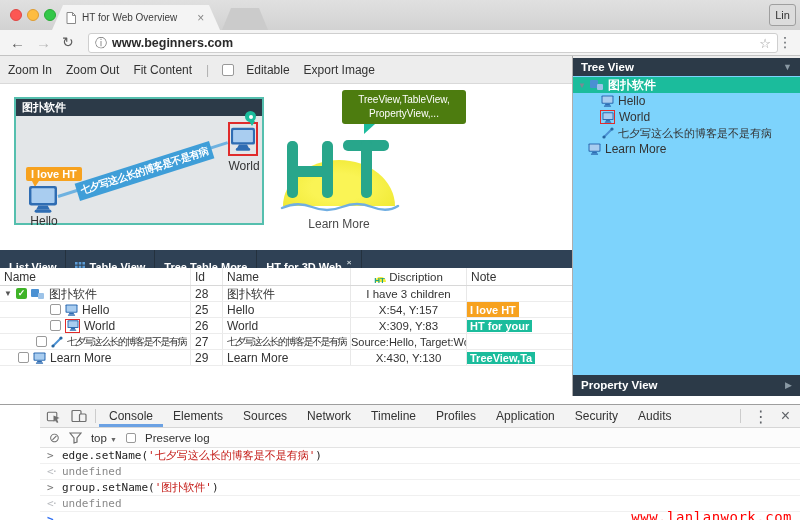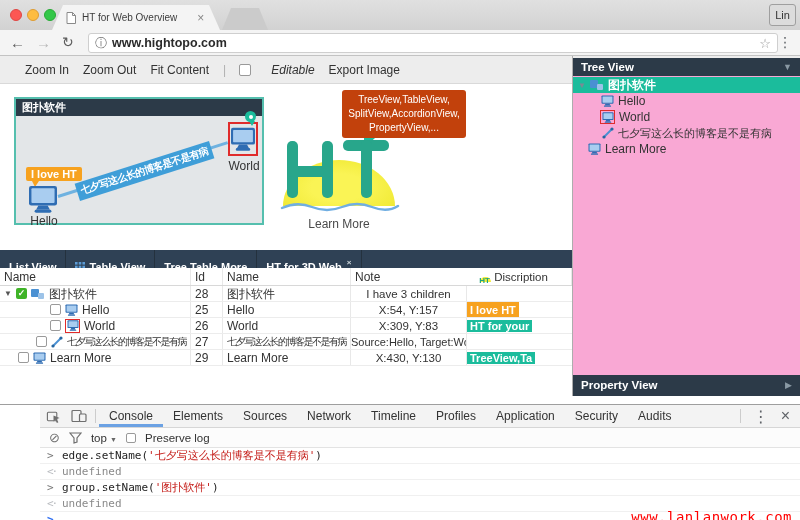--- a/index.html
+++ b/index.html
@@ -31,24 +31,24 @@
   .url-domain { color:#2b2b2b; font-weight:bold; }
   .url-path { color:#999; }
   .star { margin-left:auto; color:#999; font-size:13px; }
   .menu-dots { position:absolute; right:8px; top:0; height:25px; line-height:25px; font-size:14px; color:#5f6368; }
 
   
   #left-col { position:absolute; left:0; top:56px; width:572px; height:340px; background:#fff; }
   .page-toolbar { position:absolute; left:0; top:0; width:572px; height:28px; background:#ededed; border-bottom:1px solid #d9d9d9;
     display:flex; align-items:center; font-size:12px; color:#333; }
   .pt-btn { margin-left:14px; }
-  .pt-btn:first-child { margin-left:25px; }
+  .pt-btn:first-child { margin-left:8px; }
   .pt-sep { margin-left:14px; color:#b0b0b0; }
   .pt-check { margin-left:13px; width:12px; height:12px; background:#fff; border:1px solid #999; border-radius:2px; }
-  .pt-check-label { margin-left:20px;font-style:italic; }
+  .pt-check-label { margin-left:12px; }
 
   
   .graph { position:absolute; left:0; top:28px; width:572px; height:166px; background:#fff; overflow:hidden; }
   .group-box { position:absolute; left:14px; top:13px; width:250px; height:128px; border:2px solid #55bfae; }
   .group-hd { height:17px; background:#2c3a48; color:#fff; font-size:11px; font-weight:bold; line-height:17px; padding-left:6px; }
   .group-bd { position:absolute; left:0; top:17px; right:0; bottom:0; background:#e3e6e8; }
   .edge-line { position:absolute; left:58px; top:111px; width:178px; height:3px; background:#6fb2e0;
     transform:rotate(-17.6deg); transform-origin:0 50%; }
   .edge-label { position:absolute; left:74px; top:78px; transform:rotate(-17.6deg); background:#3f9ed8; color:#fff;
     font-size:10px; font-weight:bold; letter-spacing:-0.5px; padding:2px 4px; white-space:nowrap; }
@@ -57,21 +57,21 @@
   .world-frame { position:absolute; left:228px; top:38px; width:30px; height:34px; border:2px solid #e02b2b;
     display:flex; align-items:center; justify-content:center; }
   .world-pin { position:absolute; left:245px; top:27px; width:11px; height:11px; border-radius:50%; background:#1abc9c; }
   .world-pin::after { content:""; position:absolute; left:3.5px; top:3.5px; width:4px; height:4px; border-radius:50%; background:#fff; }
   .pin-tail { position:absolute; left:249px; top:37px; width:0; height:0; border-top:5px solid #1abc9c;
     border-left:3px solid transparent; border-right:3px solid transparent; }
   .callout-orange { position:absolute; left:26px; top:83px; background:#f7a21f; color:#fff; font-size:11px; font-weight:bold;
     padding:1px 5px; border-radius:2px; white-space:nowrap; }
   .callout-orange::after { content:""; position:absolute; left:6px; top:100%; border-top:6px solid #f7a21f;
     border-left:3px solid transparent; border-right:4px solid transparent; }
-  .callout-green { position:absolute; left:342px; top:6px; width:124px; background:#c2410c; border-radius:3px;
+  .callout-green { position:absolute; left:342px; top:6px; width:124px; background:#4d7c0f; border-radius:3px;
     color:#fff; font-size:10px; line-height:14px; text-align:center; padding:3px 2px; }
   .callout-green::after { content:""; position:absolute; left:22px; top:100%; border-top:10px solid #1dbc9d;
     border-right:11px solid transparent; }
   .sun { position:absolute; left:283px; top:76px; width:112px; height:46px;
     border-radius:56px 56px 0 0 / 46px 46px 0 0; background:radial-gradient(ellipse at 50% 60%, #faf455 35%, #eee72e 95%); }
   .lbar { position:absolute; background:#28a68b; border-radius:5px; }
   .wave { position:absolute; left:280px; top:116px; }
   .learn-lb { position:absolute; left:283px; top:133px; width:112px; text-align:center; font-size:12px; color:#4a4a4a; }
 
   
@@ -99,21 +99,21 @@
   .cb.on { background:#3fb327; color:#fff; font-size:9px; font-weight:bold; line-height:11px; text-align:center; }
   .chip { height:100%; color:#fff; font-size:11px; font-weight:bold; line-height:16px; padding:0 3px; }
   .chip.orange { background:#f7a21f; display:inline-block; }
   .chip.teal { background:#1bbc9c; width:100%; }
   .ht-badge { position:relative; display:inline-block; width:13px; height:10px; vertical-align:-1px; margin-right:2px; }
   .ht-badge i { position:absolute; left:1px; bottom:0; width:11px; height:5px; background:#f3ec3a; border-radius:6px 6px 0 0; }
   .ht-badge b { position:absolute; left:0; top:0; font-size:8px; font-weight:bold; color:#1fa381; font-style:normal; }
   .icon-frame { border:1px solid #e02b2b; line-height:0; padding:0.5px; flex:0 0 auto; }
 
   
-  #right-panel { position:absolute; left:572px; top:56px; width:228px; height:340px; background:#f9a8d4; border-left:1px solid #adadad; }
+  #right-panel { position:absolute; left:572px; top:56px; width:228px; height:340px; background:#7dd3fc; border-left:1px solid #adadad; }
   .rp-spacer { height:2px; background:#ededed; }
   .panel-hd { height:18px; background:#2c3a48; color:#fff; font-size:11.5px; font-weight:bold; line-height:18px;
     padding:0 8px; position:relative; }
   .panel-hd .hd-arrow { position:absolute; right:8px; top:0; color:#8a99a4; font-size:9px; font-weight:normal; }
   .tree-rows { padding-top:1px; }
   .trw { height:16px; display:flex; align-items:center; gap:4px; font-size:12px; color:#333; white-space:nowrap; }
   .trw.sel { background:#1bbc9c; color:#fff; font-weight:bold; }
   .trw .arrow-sm { color:#7a8a94; }
   .prop-hd { position:absolute; left:0; top:319px; width:100%; height:21px; line-height:21px; }
   .prop-hd .hd-arrow { line-height:21px; }
@@ -165,21 +165,21 @@
     <div class="newtab-shape"></div>
     <div class="profile-btn">Lin</div>
   </div>
 
   <div id="addr-row">
     <span class="navglyph nav-back">←</span>
     <span class="navglyph nav-fwd">→</span>
     <span class="navglyph nav-reload">↻</span>
     <div class="url-box">
       <span class="info-i">ⓘ</span>
-      <span class="url-domain">www.hightopo.com</span>
+      <span class="url-domain">www.beginners.com</span>
       <span class="star">☆</span>
     </div>
     <span class="menu-dots">⋮</span>
   </div>
 
   <div id="left-col">
 
     <div class="page-toolbar">
       <span class="pt-btn">Zoom In</span>
       <span class="pt-btn">Zoom Out</span>
@@ -218,21 +218,20 @@
             <path d="M5.5 11 h5 l1.2 2.2 h-7.4 Z" fill="#2f6db3"></path>
             <rect x="3.5" y="13.2" width="9" height="1.6" rx="0.8" fill="#2f6db3"></rect>
           </svg>
       </div>
       <div class="world-pin"></div>
       <div class="pin-tail"></div>
       <div class="gnode-label" style="left:224px; top:75px; width:40px;">World</div>
 
       <div class="callout-green">
         <div>TreeView,TableView,</div>
-        <div>SplitView,AccordionView,</div>
         <div>PropertyView,...</div>
       </div>
 
       <div class="sun"></div>
       <div class="lbar" style="left:287px; top:57px; width:11px; height:57px;"></div>
       <div class="lbar" style="left:322px; top:57px; width:11px; height:57px;"></div>
       <div class="lbar" style="left:287px; top:82px; width:46px; height:11px;"></div>
       <div class="lbar" style="left:343px; top:56px; width:46px; height:11px;"></div>
       <div class="lbar" style="left:361px; top:56px; width:11px; height:58px;"></div>
       <svg class="wave" width="120" height="14" viewBox="0 0 120 14">
@@ -270,22 +269,22 @@
       </div>
     </div>
 
     <div class="data-table">
       <div class="trow thead">
         <div class="tc tc-name">
             <span>Name</span>
           </div>
         <div class="tc tc-id"><span>Id</span></div>
         <div class="tc tc-name2"><span>Name</span></div>
+        <div class="tc tc-desc"><span class="ht-badge"><i></i><b>HT</b></span><span>Discription</span></div>
         <div class="tc tc-note" style="padding-left:4px;"><span>Note</span></div>
-        <div class="tc tc-desc"><span class="ht-badge"><i></i><b>HT</b></span><span>Discription</span></div>
       </div>
 
       <div class="trow">
         <div class="tc tc-name">
           <span class="arrow-sm">▼</span>
           <span class="cb on">✓</span>
           <svg width="14" height="12" viewBox="0 0 14 12">
               <rect x="0" y="1" width="8" height="8" rx="1" fill="#4a90d2"></rect>
               <rect x="7" y="5" width="6" height="6" rx="1" fill="#9dc3e8"></rect>
             </svg>

